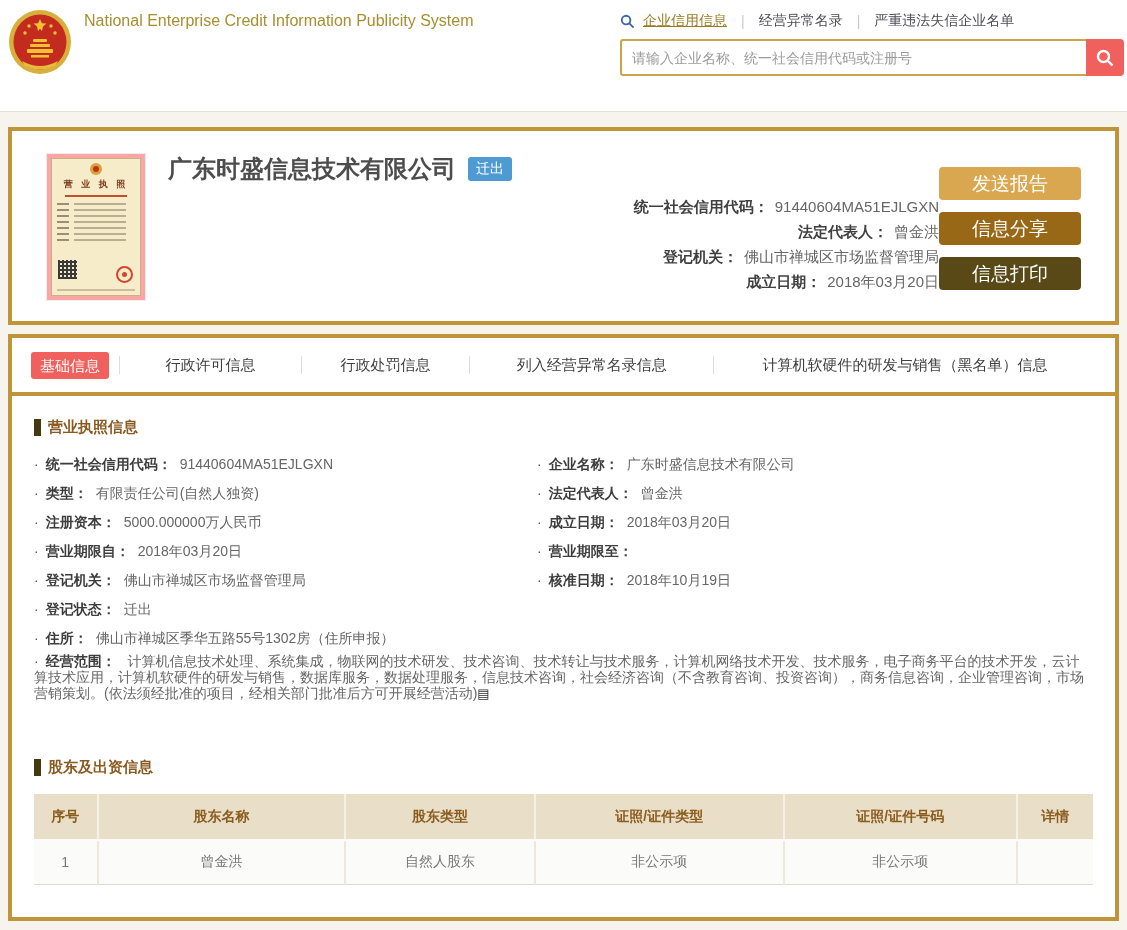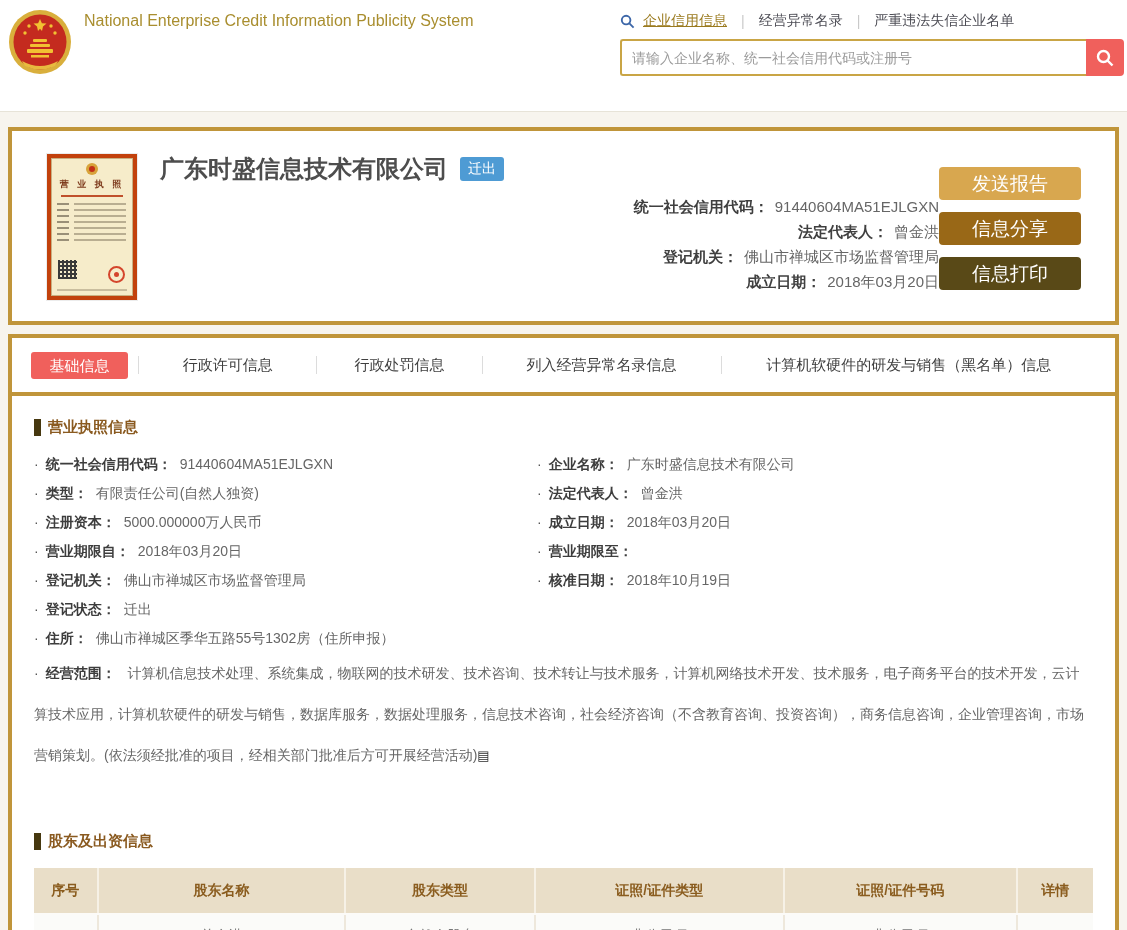--- a/index.html
+++ b/index.html
@@ -24,21 +24,21 @@
   .search-input { flex:1; height:37px; border:2px solid #c9a545; border-right:none; border-radius:3px 0 0 3px; padding:0 10px; font-size:14px; color:#be185d; outline:none; font-family:inherit; }
   .search-input::placeholder { color:#9b9b9b; }
   .search-btn { width:38px; height:37px; background:#f0605c; border:none; border-radius:0 4px 4px 0; cursor:pointer; display:flex; align-items:center; justify-content:center; }
 
   
   .page { padding:0 8px; }
 
   
   .card { border:4px solid #c0953a; background:#fff; }
   .company-card { margin-top:15px; height:198px; display:flex; padding:22px 34px 0 34px; }
-  .lic-thumb { width:92px; height:148px; background:#c2410c; border:1px solid #ececec; padding:4px; cursor:pointer; flex:0 0 auto; }
+  .lic-thumb { width:100px; height:148px; background:#fca5a5; border:1px solid #ececec; padding:4px; cursor:pointer; flex:0 0 auto; }
   .lic-inner { height:100%; background:#f6ecca; border:1px solid #c8b183; padding:4px 5px; position:relative; }
   .lic-emblem { width:12px; height:12px; border-radius:50%; background:#d8a33a; margin:0 auto; display:flex; align-items:center; justify-content:center; }
   .lic-emblem i { width:6px; height:6px; border-radius:50%; background:#c23018; }
   .lic-title { font-size:9px; font-weight:bold; color:#7d3a1c; text-align:center; letter-spacing:3px; margin-top:3px; white-space:nowrap; }
   .lic-redline { width:62px; height:2px; background:#c0502b; margin:4px auto 0; }
   .lic-rows { margin-top:6px; }
   .lic-row { display:flex; align-items:center; margin-top:4px; }
   .lic-row i { display:block; height:2px; background:#9a9078; }
   .lic-row .l { width:12px; margin-right:5px; }
   .lic-row .v { width:52px; background:#b9ae91; }
@@ -59,39 +59,39 @@
 
   .actions { width:142px; flex:0 0 auto; margin-top:14px; display:flex; flex-direction:column; }
   .act-btn { height:33px; border:none; border-radius:4px; color:#fff; font-size:19px; cursor:pointer; margin-bottom:12px; font-family:inherit; }
   .act-btn.b0 { background:#d8a74f; }
   .act-btn.b1 { background:#996817; }
   .act-btn.b2 { background:#594917; }
 
   
   .content-card { margin-top:9px; min-height:587px; }
   .tabs { height:58px; display:flex; align-items:center; padding:0 19px; border-bottom:4px solid #c0953a; }
-  .tab-active { width:97px; height:27px; line-height:27px; text-align:center; background:#f0605c; color:#fff; font-size:15px; border-radius:3px; cursor:pointer; flex:0 0 auto; }
+  .tab-active { width:78px; height:27px; line-height:27px; text-align:center; background:#f0605c; color:#fff; font-size:15px; border-radius:3px; cursor:pointer; flex:0 0 auto; }
   .tab-item { flex-grow:1; flex-basis:0; text-align:center; font-size:15px; color:#3f3f3f; border-left:1px solid #dcdcdc; height:18px; line-height:18px; cursor:pointer; white-space:nowrap; }
   .tab-item.t1 { flex-grow:1.08; margin-left:10px; }
   .tab-item.t2 { flex-grow:1.0; }
   .tab-item.t3 { flex-grow:1.45; }
   .tab-item.t4 { flex-grow:2.28; }
 
   .content { padding:0 22px; }
   .sec-title { margin-top:22px; display:flex; align-items:center; font-size:15px; font-weight:bold; color:#8a5a20; }
   .sec-marker { width:7px; height:17px; background:#46380f; margin-right:7px; }
 
   .fields { margin-top:13px; display:flex; }
   .fcol-l { width:47.5%; }
   .fcol-r { width:52.5%; }
   .frow { line-height:29px; font-size:14px; }
   .bullet { color:#555; margin-right:7px; }
   .flabel { font-weight:bold; color:#3d3d3d; }
   .fvalue { color:#666; margin-left:8px; }
-  .scope { line-height:41px; font-size:14px; color:#666; margin-top:0; }
+  .scope { line-height:16px; font-size:14px; color:#666; margin-top:0; }
   .scope-icon { color:#2a2a2a; cursor:pointer; font-size:13px; }
 
   .sh-title { margin-top:56px; }
   table.sh { width:100%; border-collapse:collapse; margin-top:17px; table-layout:fixed; }
   table.sh th { background:#e9dec8; color:#8a5c1e; font-size:14px; font-weight:bold; height:46px; text-align:center;
     border-right:2px solid #f6f1e6; border-bottom:2px solid #fcfbf8; }
   table.sh th:last-child { border-right:none; }
   table.sh td { background:#fbfbf9; color:#777; font-size:14px; height:44px; text-align:center;
     border-right:2px solid #eee8dc; border-bottom:1px solid #dfdacd; }
   table.sh td:last-child { border-right:none; }

